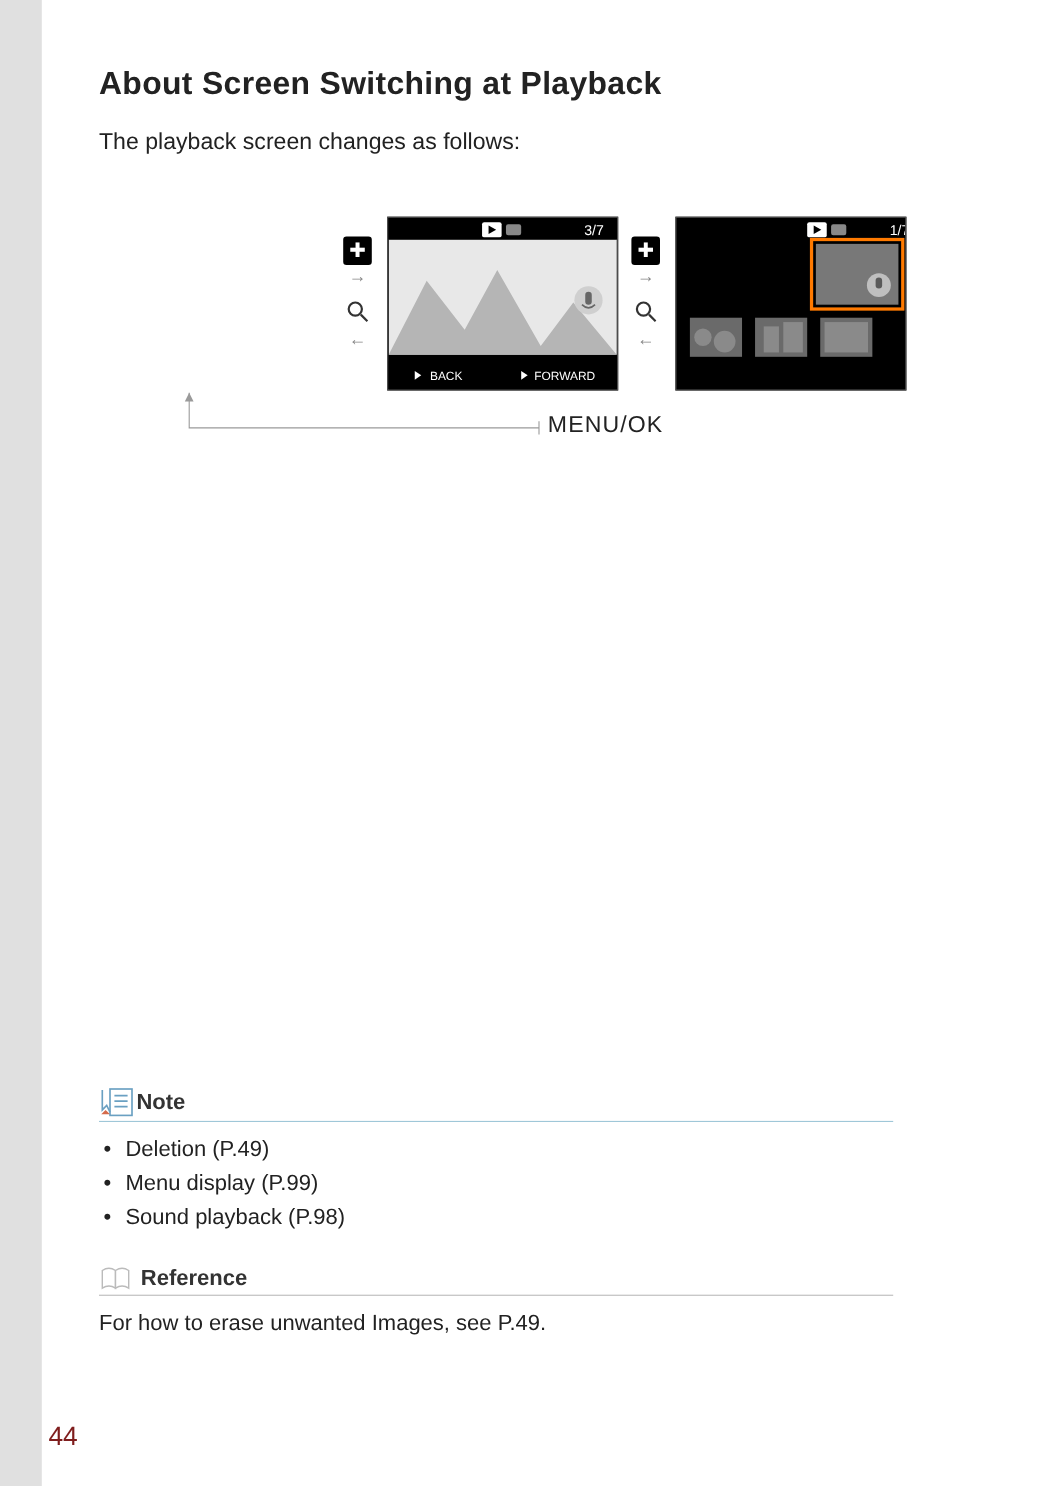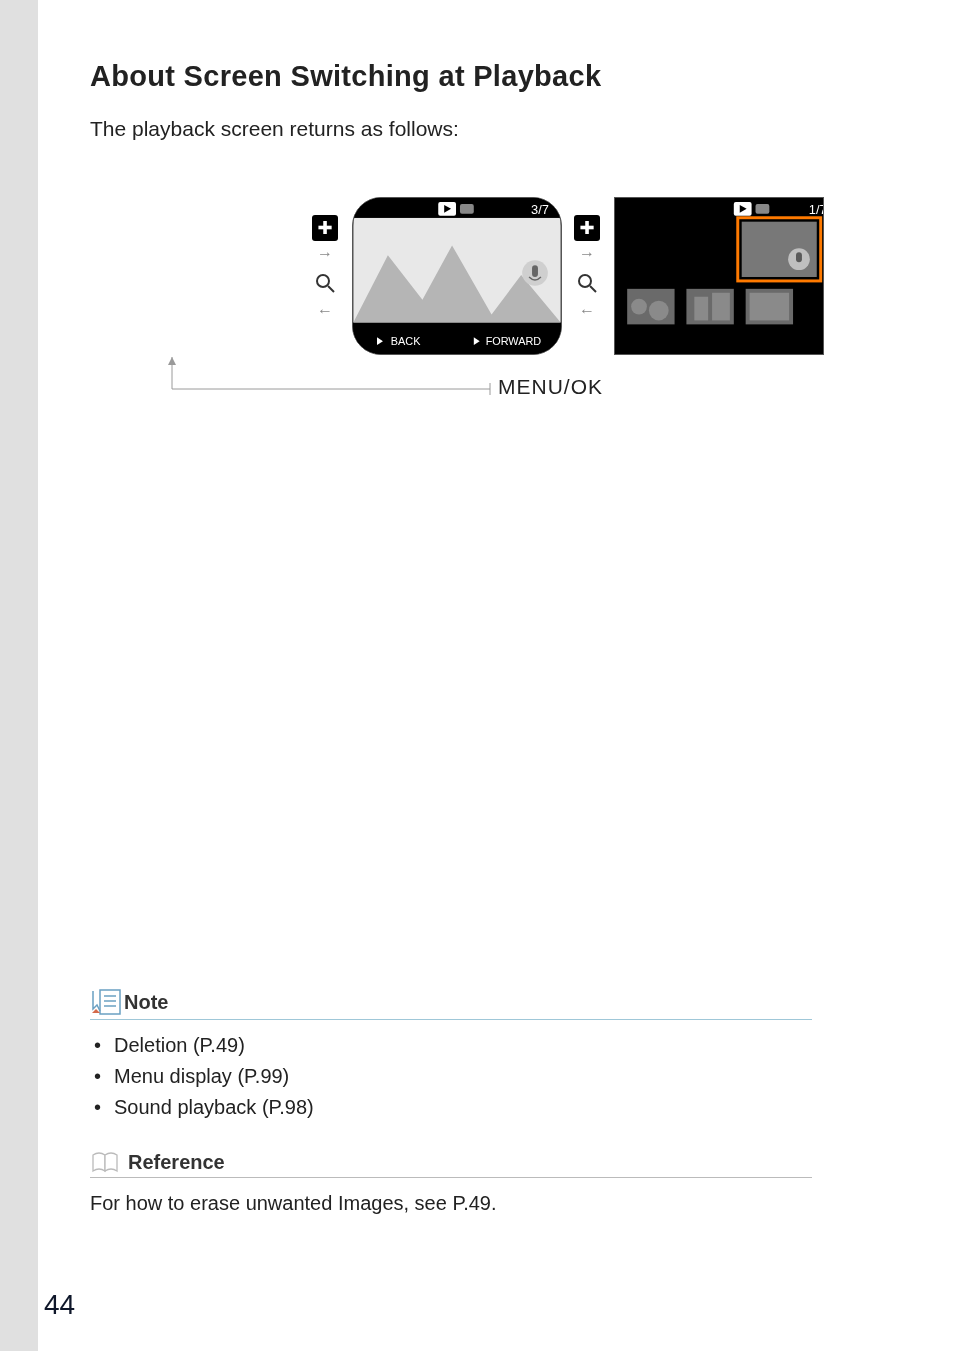--- a/index.html
+++ b/index.html
@@ -134,59 +134,59 @@
   }
   .ref-body {
     font-size: 20px;
     margin-top: 14px;
     color: #222;
   }
   .page-num {
     position: absolute;
     left: 44px;
     bottom: 30px;
-    font-size: 28px;
-    color: #0f172a;
+    font-size: 24px;
+    color: #7f1d1d;
   }
   
   .counter { fill: #fff; font-size: 13px; font-family: Arial; }
   .lbl { fill: #fff; font-size: 11px; font-family: Arial; }
   .bracket-path {
     stroke: #9a9a9a;
     stroke-width: 1;
     fill: none;
   }
 </style>
 </head>
 <body>
 
 <div class="sidebar"></div>
 
 <div class="content">
 
   <h2 class="section-title">About Screen Switching at Playback</h2>
 
-  <p class="intro">The playback screen returns as follows:</p>
+  <p class="intro">The playback screen changes as follows:</p>
 
   <div class="figure-row">
 
 
     <div class="middle-stack" style="left:220px; top:18px;">
       <div class="plus">✚</div>
       <div class="arrow">→</div>
       <div class="mag">
         <svg width="20" height="20" viewBox="0 0 20 20">
             <circle cx="8" cy="8" r="6" stroke="#333" stroke-width="2" fill="none"></circle>
             <line x1="13" y1="13" x2="19" y2="19" stroke="#333" stroke-width="2"></line>
           </svg>
       </div>
       <div class="arrow2">←</div>
     </div>
 
-    <div class="thumb" style="left:262px;border-radius:29px;">
+    <div class="thumb" style="left:262px;">
       <svg viewBox="0 0 210 158">
         <rect x="0" y="0" width="210" height="158" fill="#000"></rect>
         <rect x="0" y="20" width="210" height="106" fill="#e8e8e8"></rect>
         <path d="M0 126 L35 58 L70 103 L100 48 L140 118 L170 78 L210 126 Z" fill="#b5b5b5"></path>
 
         <rect x="0" y="0" width="210" height="20" fill="#000"></rect>
         <rect x="86" y="4" width="18" height="14" rx="2" fill="#fff"></rect>
         <path d="M92 7 L92 15 L99 11 Z" fill="#000"></path>
         <rect x="108" y="6" width="14" height="10" rx="2" fill="#888"></rect>
         <text class="counter" x="180" y="16">3/7</text>

